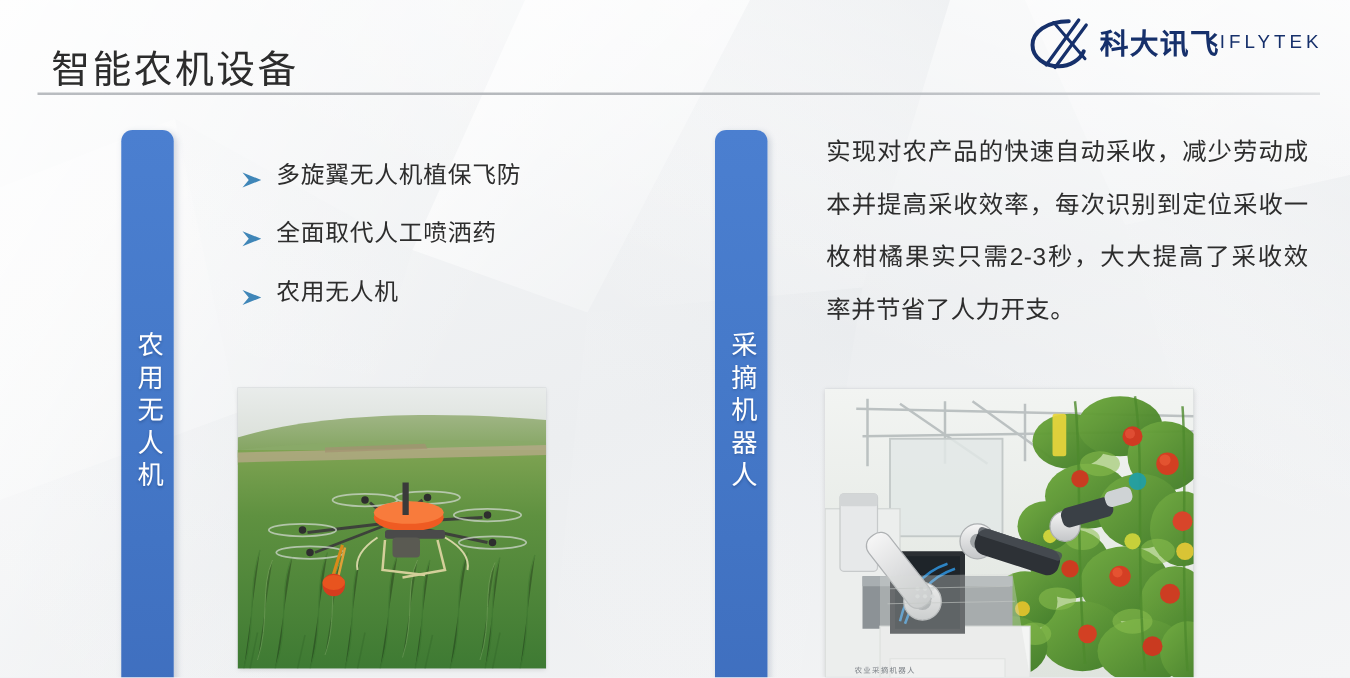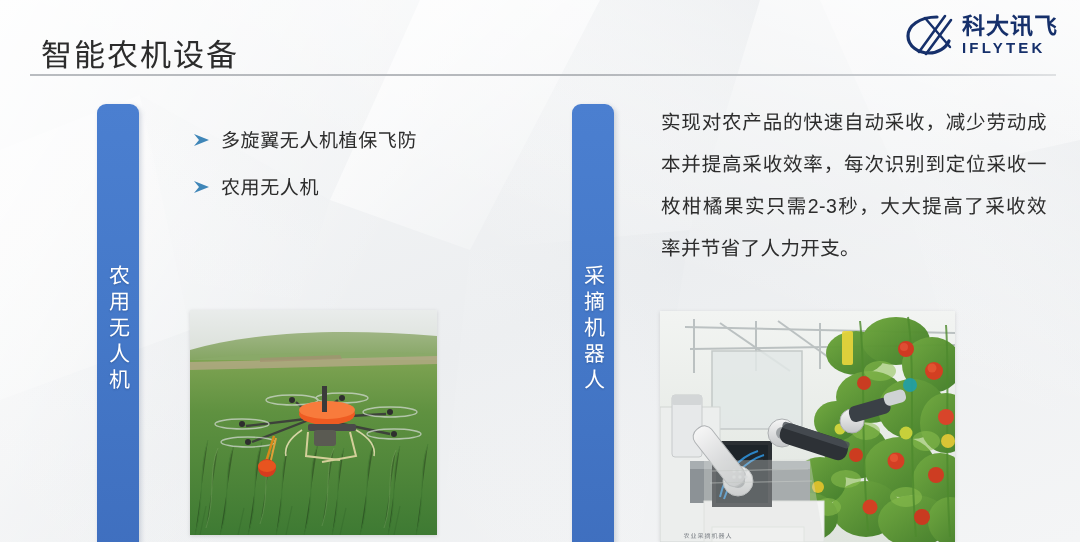--- a/index.html
+++ b/index.html
@@ -28,42 +28,42 @@
   }
   .title-rule{
     position:absolute;left:30px;top:74px;width:1026px;height:2px;
     background:linear-gradient(90deg,#b9bcc0 0%,#b5b8bc 55%,#c9ccd0 85%,#dfe1e3 100%);
   }
   .logo{
     position:absolute;right:22px;top:8px;height:54px;
     display:flex;align-items:center;gap:7px;
   }
   .logo svg{display:block;}
-  .logo-text{display:flex;flex-direction:column;justify-content:flex-end;line-height:1;}
+  .logo-text{display:flex;flex-direction:row;justify-content:flex-end;line-height:1;}
   .logo-cn{font-size:23px;font-weight:700;color:#16306b;letter-spacing:1px;}
-  .logo-en{font-size:15px;font-weight:700;color:#16306b;letter-spacing:3.2px;margin-top:2px;}
+  .logo-en{font-size:15px;font-weight:400;color:#16306b;letter-spacing:3.2px;margin-top:2px;}
 
   
   .vbar{
     position:absolute;width:42px;border-radius:9px 9px 0 0;
     background:linear-gradient(180deg,#4b7fd0 0%,#4579c9 45%,#3f6fbf 100%);
     box-shadow:2px 2px 5px rgba(60,80,120,0.22);
     display:flex;align-items:center;justify-content:center;
   }
   .vbar-label{
     writing-mode:vertical-rl;text-orientation:upright;
     color:#ffffff;font-size:21px;letter-spacing:5px;line-height:1;
     text-shadow:0 1px 2px rgba(20,40,80,0.30);
   }
   #bar-drone{left:97px;top:104px;height:452px;}
   #bar-robot{left:572px;top:104px;height:452px;}
 
   
   .bullets{position:absolute;left:192px;top:128px;width:330px;}
-  .bullet{display:flex;align-items:flex-start;margin-bottom:21px;}
+  .bullet{display:flex;align-items:center;margin-bottom:21px;}
   .bullet-arrow{
     width:20px;flex:0 0 20px;margin-top:5px;margin-right:9px;
   }
   .bullet-arrow svg{display:block;}
   .bullet-text{
     font-size:19px;line-height:26px;color:#2d2d2d;letter-spacing:0.6px;
   }
 
   
   .paragraph{
@@ -134,20 +134,28 @@
   </div>
 
   <div class="bullets">
     <div class="bullet">
       <span class="bullet-arrow">
         <svg width="20" height="14" viewBox="0 0 20 14" xmlns="http://www.w3.org/2000/svg">
           <path d="M2 1 L17 7 L2 13 L7 7 Z" fill="#3f86b8"></path>
         </svg>
       </span>
       <span class="bullet-text">多旋翼无人机植保飞防</span>
+    </div>
+    <div class="bullet">
+      <span class="bullet-arrow">
+        <svg width="20" height="14" viewBox="0 0 20 14" xmlns="http://www.w3.org/2000/svg">
+          <path d="M2 1 L17 7 L2 13 L7 7 Z" fill="#3f86b8"></path>
+        </svg>
+      </span>
+      <span class="bullet-text">全面取代人工喷洒药</span>
     </div>
     <div class="bullet">
       <span class="bullet-arrow">
         <svg width="20" height="14" viewBox="0 0 20 14" xmlns="http://www.w3.org/2000/svg">
           <path d="M2 1 L17 7 L2 13 L7 7 Z" fill="#3f86b8"></path>
         </svg>
       </span>
       <span class="bullet-text">农用无人机</span>
     </div>
   </div>

